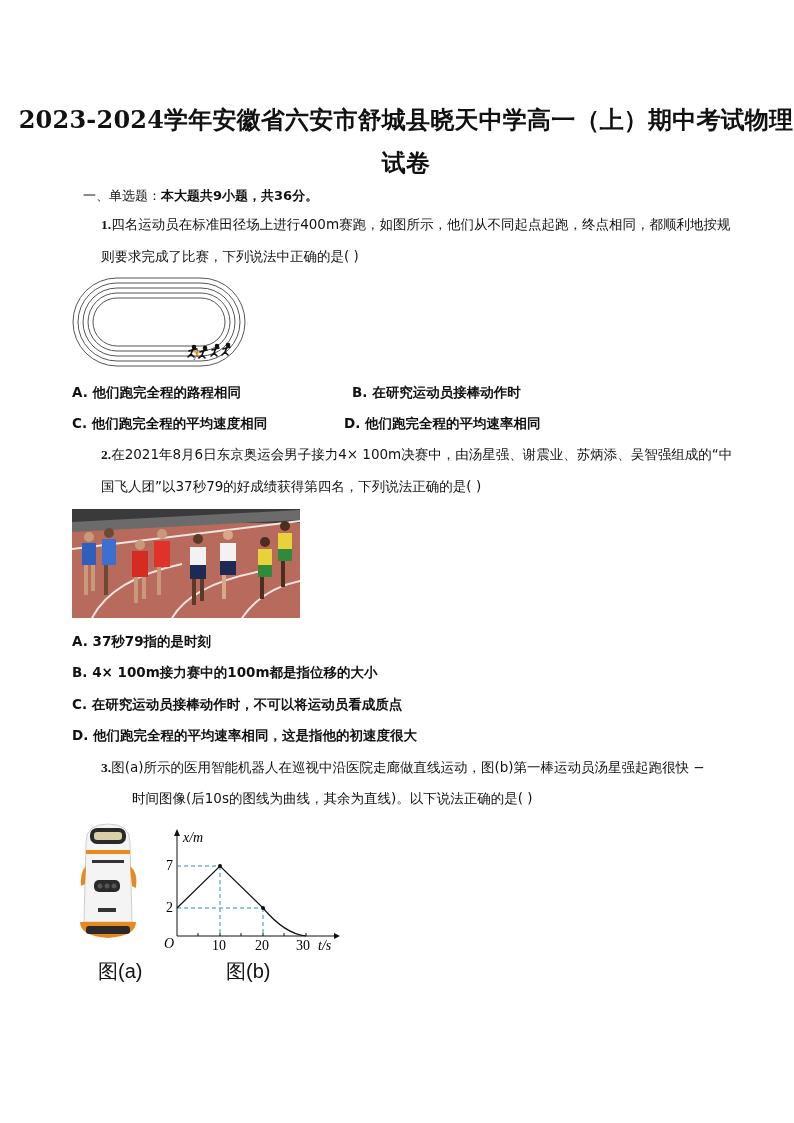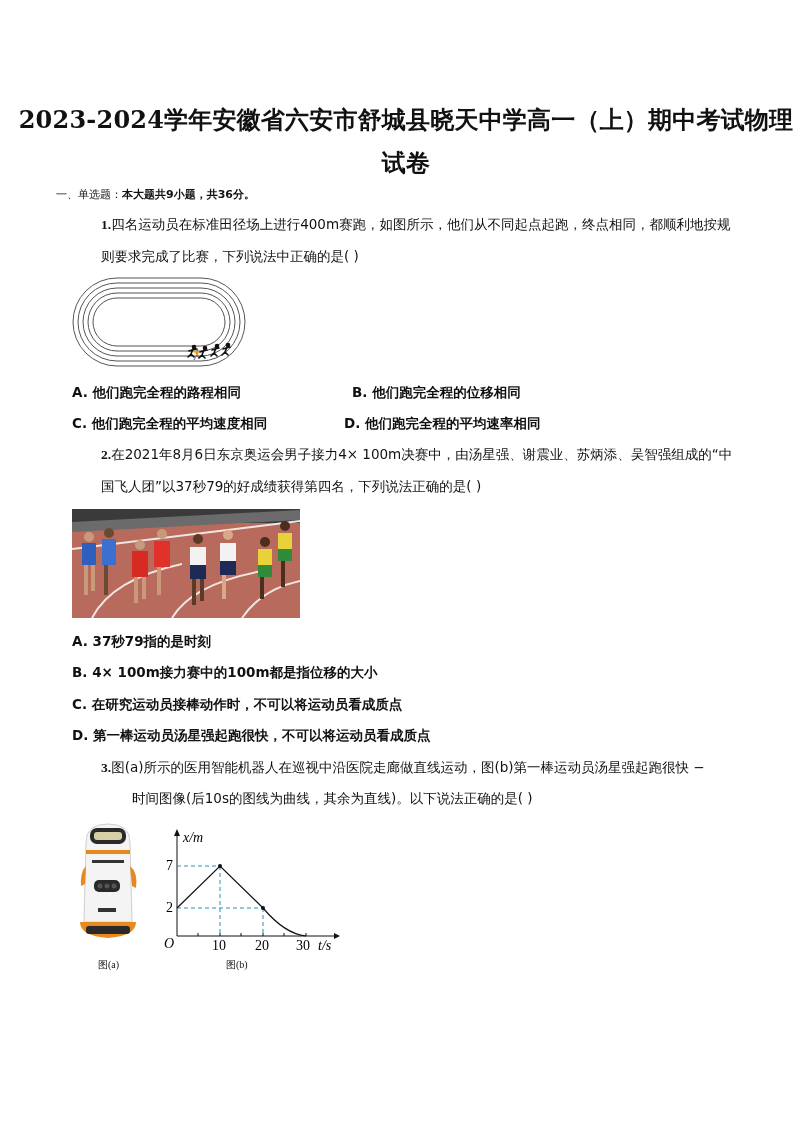--- a/index.html
+++ b/index.html
@@ -2,26 +2,26 @@
 <html><head>
   <meta charset="utf-8">
   <style>
     html, body { margin: 0; padding: 0; background: #ffffff; }
     body { width: 794px; height: 1123px; position: relative; overflow: hidden;
            font-family: "DejaVu Serif", "Liberation Serif", serif; color: #111; }
     .abs { position: absolute; }
     .title { left: 9px; width: 794px; text-align: center; font-weight: bold; font-size: 24px; letter-spacing: 0.2px; }
     .t1 { top: 104px; }
     .t2 { top: 147px; }
-    .section { left: 56px; top: 187px; font-size: 11px; font-family: "DejaVu Sans", "Liberation Sans", sans-serif; }
+    .section { left: 83px; top: 187px; font-size: 13px; font-family: "DejaVu Sans", "Liberation Sans", sans-serif; }
     .section b { font-weight: bold; }
     .line { left: 72px; font-size: 13.5px; font-family: "DejaVu Sans", "Liberation Sans", sans-serif; white-space: nowrap; margin-left: 29px; }
     .num { font-family: "Liberation Serif", serif; font-weight: bold; }
     .opt { font-size: 13.5px; font-family: "DejaVu Sans", "Liberation Sans", sans-serif; white-space: nowrap; font-weight: bold; }
-    .caption { font-family: Liberation Serif, serif; font-size: 10px; }
+    .caption { font-family: Liberation Sans, sans-serif; font-size: 20px; }
     svg text { font-family: "Liberation Serif", serif; }
   </style>
 </head>
 <body>
 
 <div class="abs title t1">2023-2024学年安徽省六安市舒城县晓天中学高一（上）期中考试物理</div>
 <div class="abs title t2">试卷</div>
 
 <div class="abs section">
   <span>一、单选题：</span><b>本大题共9小题，共36分。</b>
@@ -55,21 +55,21 @@
       <circle cx="147" cy="71" r="1.5" fill="#111"></circle>
       <path d="M146 73 L144 78 M144 78 L141 81 M144 78 L147 81 M145 74 L142 75 M145 74 L149 73"></path>
 
       <circle cx="158" cy="70" r="1.5" fill="#111"></circle>
       <path d="M157 72 L155 77 M155 77 L152 80 M155 77 L158 80 M156 73 L153 74 M156 73 L160 72"></path>
     </g>
   </svg>
 </div>
 
 <div class="abs opt" style="left:72px; top:384px;"><span>A.</span> <span>他们跑完全程的路程相同</span></div>
-<div class="abs opt" style="left:352px; top:384px;"><span>B.</span> <span>他们跑完全程的位移相同</span></div>
+<div class="abs opt" style="left:352px; top:384px;"><span>B.</span> <span>在研究运动员接棒动作时</span></div>
 <div class="abs opt" style="left:72px; top:415px;"><span>C.</span> <span>他们跑完全程的平均速度相同</span></div>
 <div class="abs opt" style="left:344px; top:415px;"><span>D.</span> <span>他们跑完全程的平均速率相同</span></div>
 
 <div class="abs line" style="top:446px;">
   <span class="num">2.</span><span>在2021年8月6日东京奥运会男子接力4× 100m决赛中，由汤星强、谢震业、苏炳添、吴智强组成的“中</span>
 </div>
 <div class="abs line" style="top:478px;">国飞人团”以37秒79的好成绩获得第四名，下列说法正确的是(    )</div>
 
 <div class="abs" style="left:72px; top:509px; width:228px; height:109px; overflow:hidden;">
   <svg width="228" height="109" viewBox="0 0 228 109">
@@ -119,21 +119,21 @@
         <rect x="206" y="40" width="14" height="12" fill="#2f8a3a"></rect>
         <circle cx="213" cy="17" r="5" fill="#4a2e1e"></circle>
       <rect x="209" y="52" width="4" height="26" fill="#4a2e1e"></rect>
     </g>
   </svg>
 </div>
 
 <div class="abs opt" style="left:72px; top:633px;"><span>A.</span> <span>37秒79指的是时刻</span></div>
 <div class="abs opt" style="left:72px; top:664px;"><span>B.</span> <span>4× 100m接力赛中的100m都是指位移的大小</span></div>
 <div class="abs opt" style="left:72px; top:696px;"><span>C.</span> <span>在研究运动员接棒动作时，不可以将运动员看成质点</span></div>
-<div class="abs opt" style="left:72px; top:727px;"><span>D.</span> <span>第一棒运动员汤星强起跑很快，不可以将运动员看成质点</span></div>
+<div class="abs opt" style="left:72px; top:727px;"><span>D.</span> <span>他们跑完全程的平均速率相同，这是指他的初速度很大</span></div>
 
 <div class="abs line" style="top:759px;">
   <span class="num">3.</span><span>图(a)所示的医用智能机器人在巡视中沿医院走廊做直线运动，图(b)第一棒运动员汤星强起跑很快 −</span>
 </div>
 <div class="abs line" style="top:790px;padding-left:31px;">时间图像(后10s的图线为曲线，其余为直线)。以下说法正确的是(    )</div>
 
 <div class="abs" style="left:72px; top:822px; width:72px; height:126px;">
   <svg width="72" height="126" viewBox="0 0 72 126">
     <path d="M14 20 Q14 2 36 2 Q58 2 58 20 L60 100 L12 100 Z" fill="#f4f4f4" stroke="#cfcfcf"></path>
     <rect x="18" y="6" width="36" height="16" rx="7" fill="#2a2a2a"></rect>

